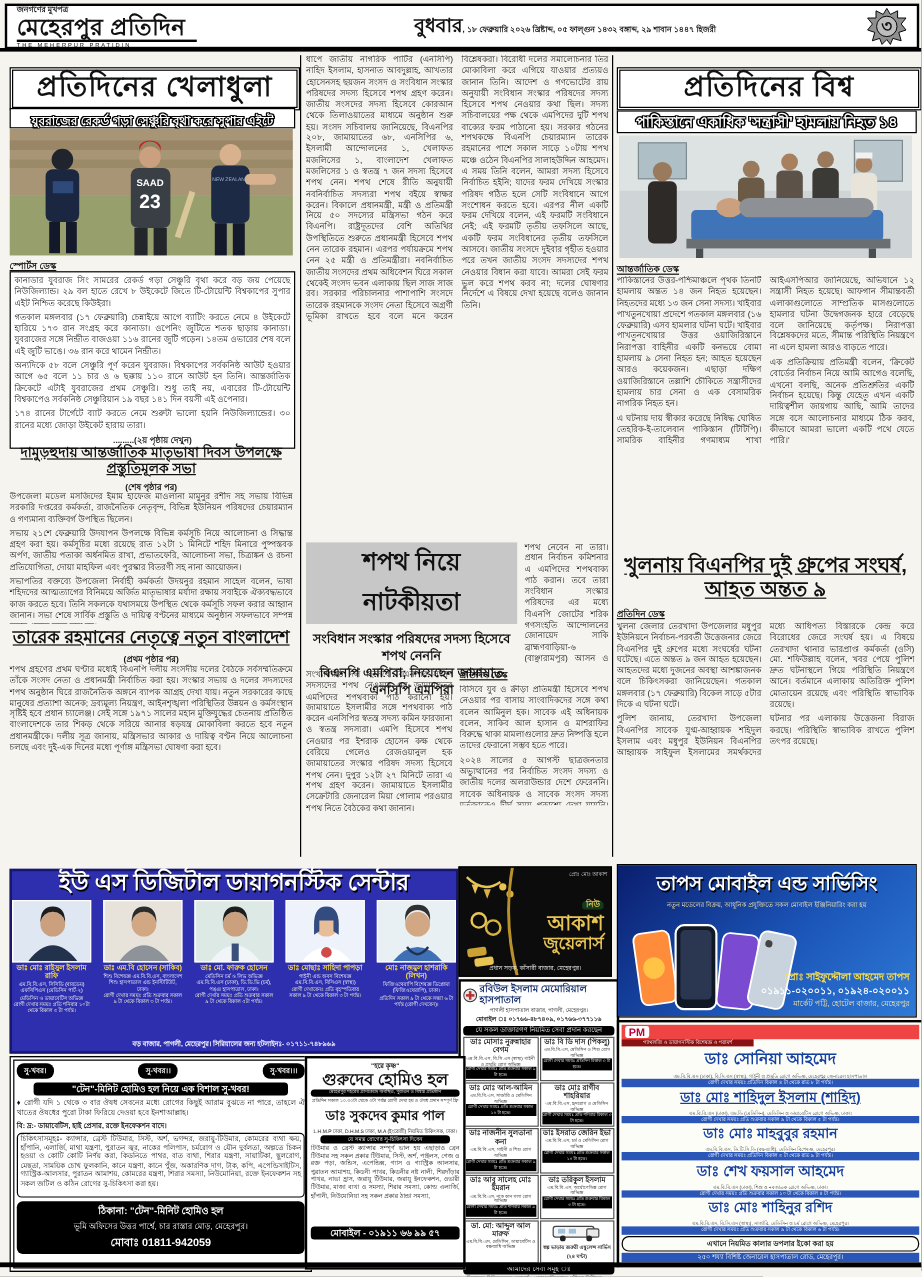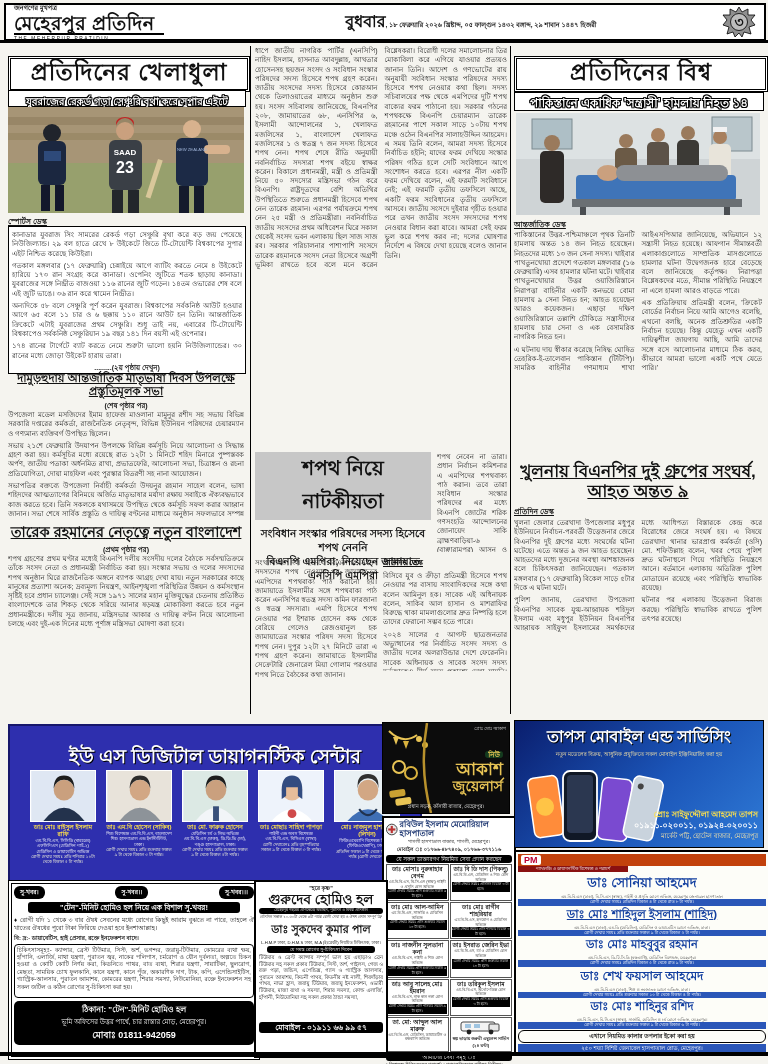--- a/index.html
+++ b/index.html
@@ -193,21 +193,21 @@
   </div>
 
   <div class="abs hlc" style="left:514px;top:462px;width:248px;font-size:17px;">খুলনায় বিএনপির দুই গ্রুপের সংঘর্ষ, আহত অন্তত ৯</div>
   <div class="abs byline" style="left:514px;top:506px;">প্রতিদিন ডেস্ক</div>
   <div class="abs bd" style="left:514px;top:518px;width:248px;height:196px;column-count:2;column-gap:7px;">
     <p>খুলনা জেলার তেরখাদা উপজেলার মধুপুর ইউনিয়নে নির্বাচন-পরবর্তী উত্তেজনার জেরে বিএনপির দুই গ্রুপের মধ্যে সংঘর্ষের ঘটনা ঘটেছে। এতে অন্তত ৯ জন আহত হয়েছেন। আহতদের মধ্যে দুজনের অবস্থা আশঙ্কাজনক বলে চিকিৎসকরা জানিয়েছেন। গতকাল মঙ্গলবার (১৭ ফেব্রুয়ারি) বিকেল সাড়ে ৫টার দিকে এ ঘটনা ঘটে।</p>
     <p>পুলিশ জানায়, তেরখাদা উপজেলা বিএনপির সাবেক যুগ্ম-আহ্বায়ক শহিদুল ইসলাম এবং মধুপুর ইউনিয়ন বিএনপির আহ্বায়ক সাইফুল ইসলামের সমর্থকদের মধ্যে আধিপত্য বিস্তারকে কেন্দ্র করে বিরোধের জেরে সংঘর্ষ হয়। এ বিষয়ে তেরখাদা থানার ভারপ্রাপ্ত কর্মকর্তা (ওসি) মো. শফিউল্লাহ বলেন, খবর পেয়ে পুলিশ দ্রুত ঘটনাস্থলে গিয়ে পরিস্থিতি নিয়ন্ত্রণে আনে। বর্তমানে এলাকায় অতিরিক্ত পুলিশ মোতায়েন রয়েছে এবং পরিস্থিতি স্বাভাবিক রয়েছে।</p>
     <p>ঘটনার পর এলাকায় উত্তেজনা বিরাজ করছে। পরিস্থিতি স্বাভাবিক রাখতে পুলিশ তৎপর রয়েছে।</p>
   </div>
 
-  <div class="abs usd" style="left:8px;top:724px;width:370px;height:150px;padding:20px;">
+  <div class="abs usd" style="left:8px;top:724px;width:370px;height:150px;padding:0;">
     <div class="usd-title">ইউ এস ডিজিটাল ডায়াগনস্টিক সেন্টার</div>
     <div style="display:flex;justify-content:space-between;margin-top:2px;">
       <div class="usd-card">
         <div class="usd-photo"><svg width="66" height="50" viewBox="0 0 44 34">
               <rect width="44" height="34" fill="#dfe7f3"></rect>
               <circle cx="22" cy="13" r="7" fill="#caa07e"></circle>
               <path d="M22 6 a7 7 0 0 1 7 6 q0 -9 -7 -9 q-7 0 -7 9 a7 7 0 0 1 7 -6z" fill="#1d1d1d"></path>
               <path d="M8 34 q14 -18 28 0 z" fill="#23324c"></path>
             </svg></div>
         <div class="usd-name">ডাঃ মোঃ রাইসুল ইসলাম রাফি</div>
@@ -374,21 +374,21 @@
       <rect x="80" y="12" width="30" height="62" rx="6" fill="#7a4ad0" stroke="#fff" stroke-width="1.5" transform="rotate(6 80 12)"></rect>
       <rect x="112" y="10" width="30" height="62" rx="6" fill="#c9d3dd" stroke="#fff" stroke-width="1.5" transform="rotate(12 112 10)"></rect>
       <circle cx="120" cy="20" r="3" fill="#444" transform="rotate(12 112 10)"></circle>
     </svg>
     <div style="position:absolute;right:5px;bottom:26px;text-align:right;font-size:8px;font-weight:800;color:#ffe24a;">প্রোঃ সাইফুদ্দৌলা আহমেদ তাপস</div>
     <div style="position:absolute;right:5px;bottom:15px;text-align:right;font-size:8px;font-weight:bold;">০১৯১১-০২০০১১, ০১৯২৪-০২০০১১</div>
     <div style="position:absolute;right:5px;bottom:5px;text-align:right;font-size:6.5px;color:#ffe9a8;">মার্কেট পট্টি, হোটেল বাজার, মেহেরপুর</div>
   </div>
 
   <div class="abs" style="left:514px;top:850px;width:248px;height:198px;background:#fdfdf8;border:2px solid #000;padding:2px;">
-    <div style="display:flex;align-items:center;gap:3px;background:#c2410c;padding:1px 3px;">
+    <div style="display:flex;align-items:center;gap:3px;background:#ef4444;padding:1px 3px;">
       <span style="background:#fff;color:#b03;font-weight:800;font-size:9px;padding:0 3px;border-radius:2px;">PM</span>
     </div>
     <div style="background:#8a1111;color:#fff;font-size:4.2px;text-align:center;line-height:6px;width:110px;">প্যাথলজি ও ডায়াগনস্টিক বিশেষজ্ঞ ও পরামর্শ</div>
     <div class="mic-name" style="font-size:13px;margin-top:1px;">ডাঃ সোনিয়া আহমেদ</div>
     <div class="mic-det">এম.বি.বি.এস (ঢাকা), বি.সি.এস (স্বাস্থ্য), গাইনী ও প্রসূতি রোগে অভিজ্ঞ, মেহেরপুর জেনারেল হাসপাতাল</div>
     <div class="mic-strip">রোগী দেখার সময়ঃ প্রতিদিন বিকাল ৪ টা থেকে রাত ৮ টা পর্যন্ত।</div>
     <div class="mic-name" style="font-size:11.5px;text-decoration:underline;">ডাঃ মোঃ শাহিদুল ইসলাম (শাহিদ)</div>
     <div class="mic-det">এম.বি.বি.এস (ঢাকা), এম.ডি (মেডিসিন), মেডিসিন ও ডায়াবেটিস রোগে অভিজ্ঞ, ঢাকা।</div>
     <div class="mic-strip">রোগী দেখার সময়ঃ প্রতি শুক্রবার সকাল ৯ টা থেকে বিকাল ৫ টা পর্যন্ত।</div>
     <div class="mic-name" style="font-size:11.5px;">ডাঃ মোঃ মাহবুবুর রহমান</div>

